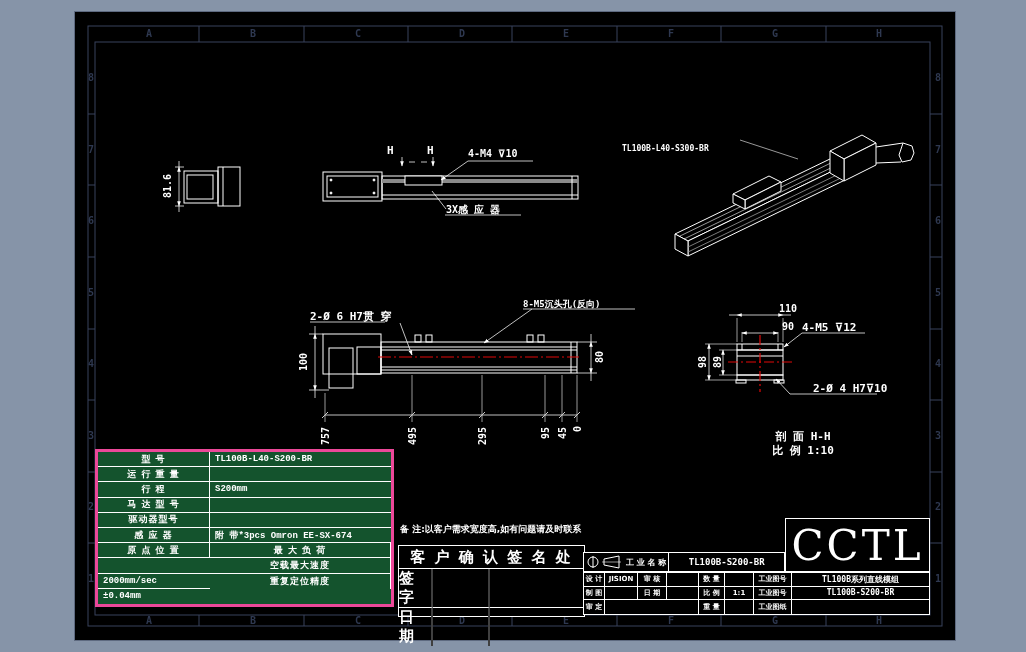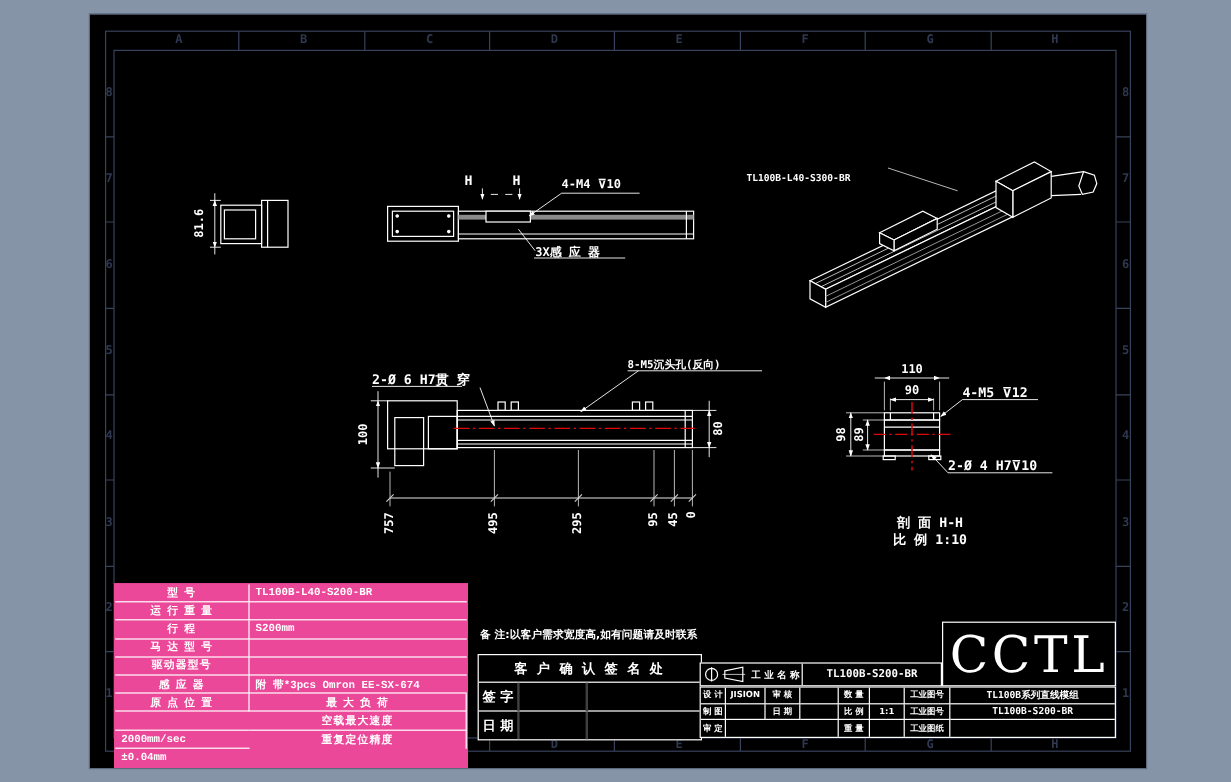--- a/index.html
+++ b/index.html
@@ -6,36 +6,36 @@
   .stage{position:relative;width:1026px;height:652px;background:#8694a8;overflow:hidden;
          font-family:"DejaVu Sans",sans-serif;}
   .sheet{position:absolute;left:75px;top:12px;width:880px;height:628px;background:#000;
          outline:1px solid #5e6a80;}
   svg.lines{position:absolute;left:0;top:0;}
   .ref{position:absolute;width:12px;height:12px;line-height:12px;text-align:center;
        font:bold 10px "DejaVu Sans Mono",monospace;color:#2e3850;}
   .t{position:absolute;color:#fff;white-space:nowrap;
      font-family:"DejaVu Sans Mono",monospace;font-weight:bold;}
   .vt{transform:translate(-50%,-50%) rotate(-90deg);}
-  .ct{transform:translate(-50%,-50%);}
+  .ct{transform:translate(-50%,-50%);margin-left:28px;}
   .s8{font-size:8px;} .s9{font-size:9px;} .s10{font-size:10px;} .s11{font-size:11px;}
   
-  .spec{position:absolute;left:20px;top:474px;width:293px;height:152px;background:#ec4899;
-        border:1px solid #ec4899;display:grid;grid-template-columns:112px 1fr;
+  .spec{position:absolute;left:20px;top:437px;width:293px;height:152px;background:#14532d;
+        border:3px solid #ec4899;display:grid;grid-template-columns:112px 1fr;
         grid-auto-rows:1fr;}
   .spec>div{border-right:1px solid #fff;border-bottom:1px solid #fff;
         font-size:9px;font-weight:bold;color:#fff;display:flex;align-items:center;
         overflow:hidden;white-space:nowrap;}
   .spec>div.lab{justify-content:center;letter-spacing:1px;}
   .spec>div.val{padding-left:5px;border-right:none;font-family:Liberation Mono, monospace;}
   .spec>div.nb{border-bottom:none;}
   
   .cust{position:absolute;left:323px;top:533px;width:185px;height:70px;background:#000;
         border:1px solid #fff;display:grid;grid-template-columns:34px 57px 1fr;
-        grid-template-rows:23px 1fr 1fr;color:#fff;font-size:11px;font-weight:bold;}
+        grid-template-rows:23px 1fr 1fr;color:#fff;font-size:15px;font-weight:bold;}
   .cust>div{border-right:2px solid #404040;border-bottom:1px solid #fff;
         display:flex;align-items:center;justify-content:center;}
   .cust .hd{grid-column:1/4;border-right:none;letter-spacing:2px;}
   .cust .nr{border-right:none;} .cust .nb{border-bottom:none;}
   
   .namerow{position:absolute;left:508px;top:540px;width:202px;height:20px;background:#000;
         border:1px solid #fff;box-sizing:border-box;display:flex;align-items:center;color:#fff;}
   .namerow .lbl{font-size:8px;font-weight:bold;letter-spacing:0px;padding:0 2px;}
   .namerow .val{flex:1;border-left:1px solid #fff;align-self:stretch;display:flex;
         align-items:center;justify-content:center;font:bold 9px "DejaVu Sans Mono",monospace;}
@@ -225,21 +225,21 @@
   <span class="t s10 vt" style="left:407px;top:424px">295</span>
   <span class="t s10 vt" style="left:470px;top:421px">95</span>
   <span class="t s10 vt" style="left:487px;top:421px">45</span>
   <span class="t s10 vt" style="left:502px;top:417px">0</span>
 
   <span class="t s10 ct" style="left:685px;top:296px">110</span>
   <span class="t s10 ct" style="left:685px;top:314px">90</span>
   <span class="t s11" style="left:727px;top:309px">4-M5 ⊽12</span>
   <span class="t s10 vt" style="left:627px;top:350px">98</span>
   <span class="t s10 vt" style="left:642px;top:350px">89</span>
-  <span class="t s11" style="left:715px;top:370px">2-Ø 4 H7⊽10</span>
+  <span class="t s11" style="left:738px;top:370px">2-Ø 4 H7⊽10</span>
   <span class="t s11 ct" style="left:700px;top:424px">剖 面 H-H</span>
   <span class="t s11 ct" style="left:700px;top:438px">比 例 1:10</span>
 
   <span class="t s9" style="left:325px;top:511px;font-family:'DejaVu Sans',sans-serif">备 注:以客户需求宽度高,如有问题请及时联系</span>
 
   <div class="spec">
     <div class="lab">型  号</div>
         <div class="val">TL100B-L40-S200-BR</div>
     <div class="lab">运 行 重 量</div>
         <div class="val"></div>

